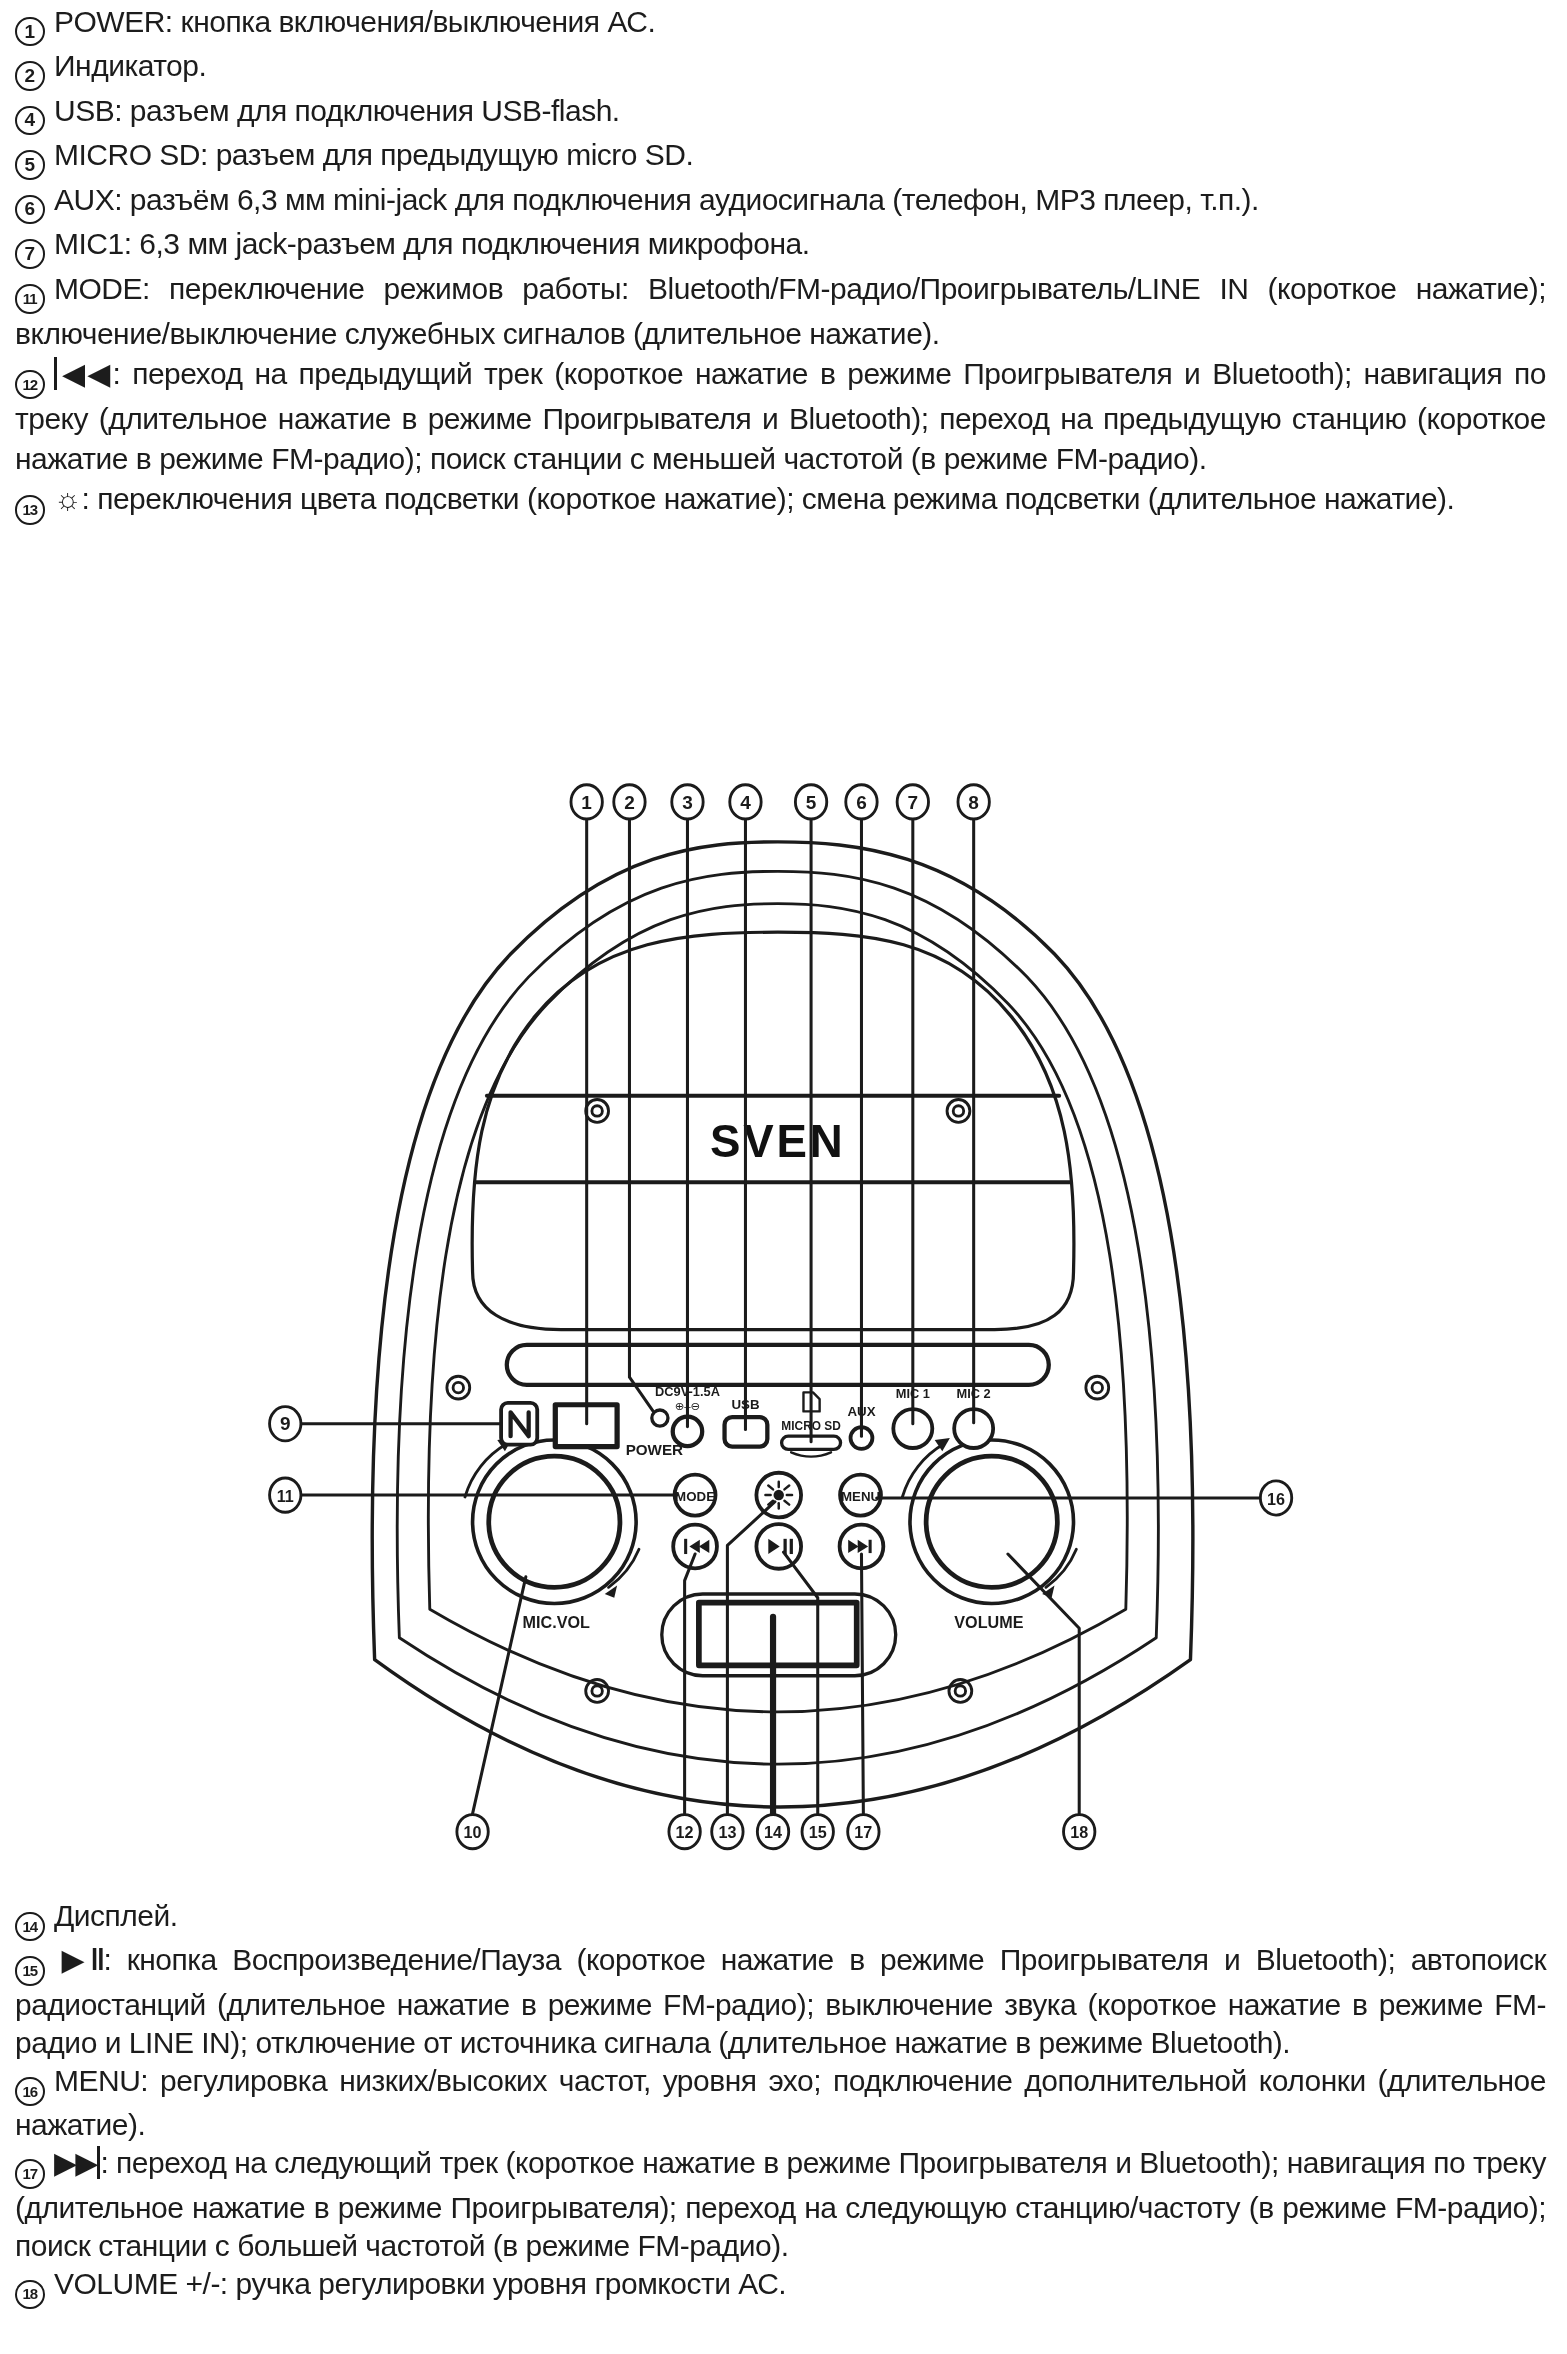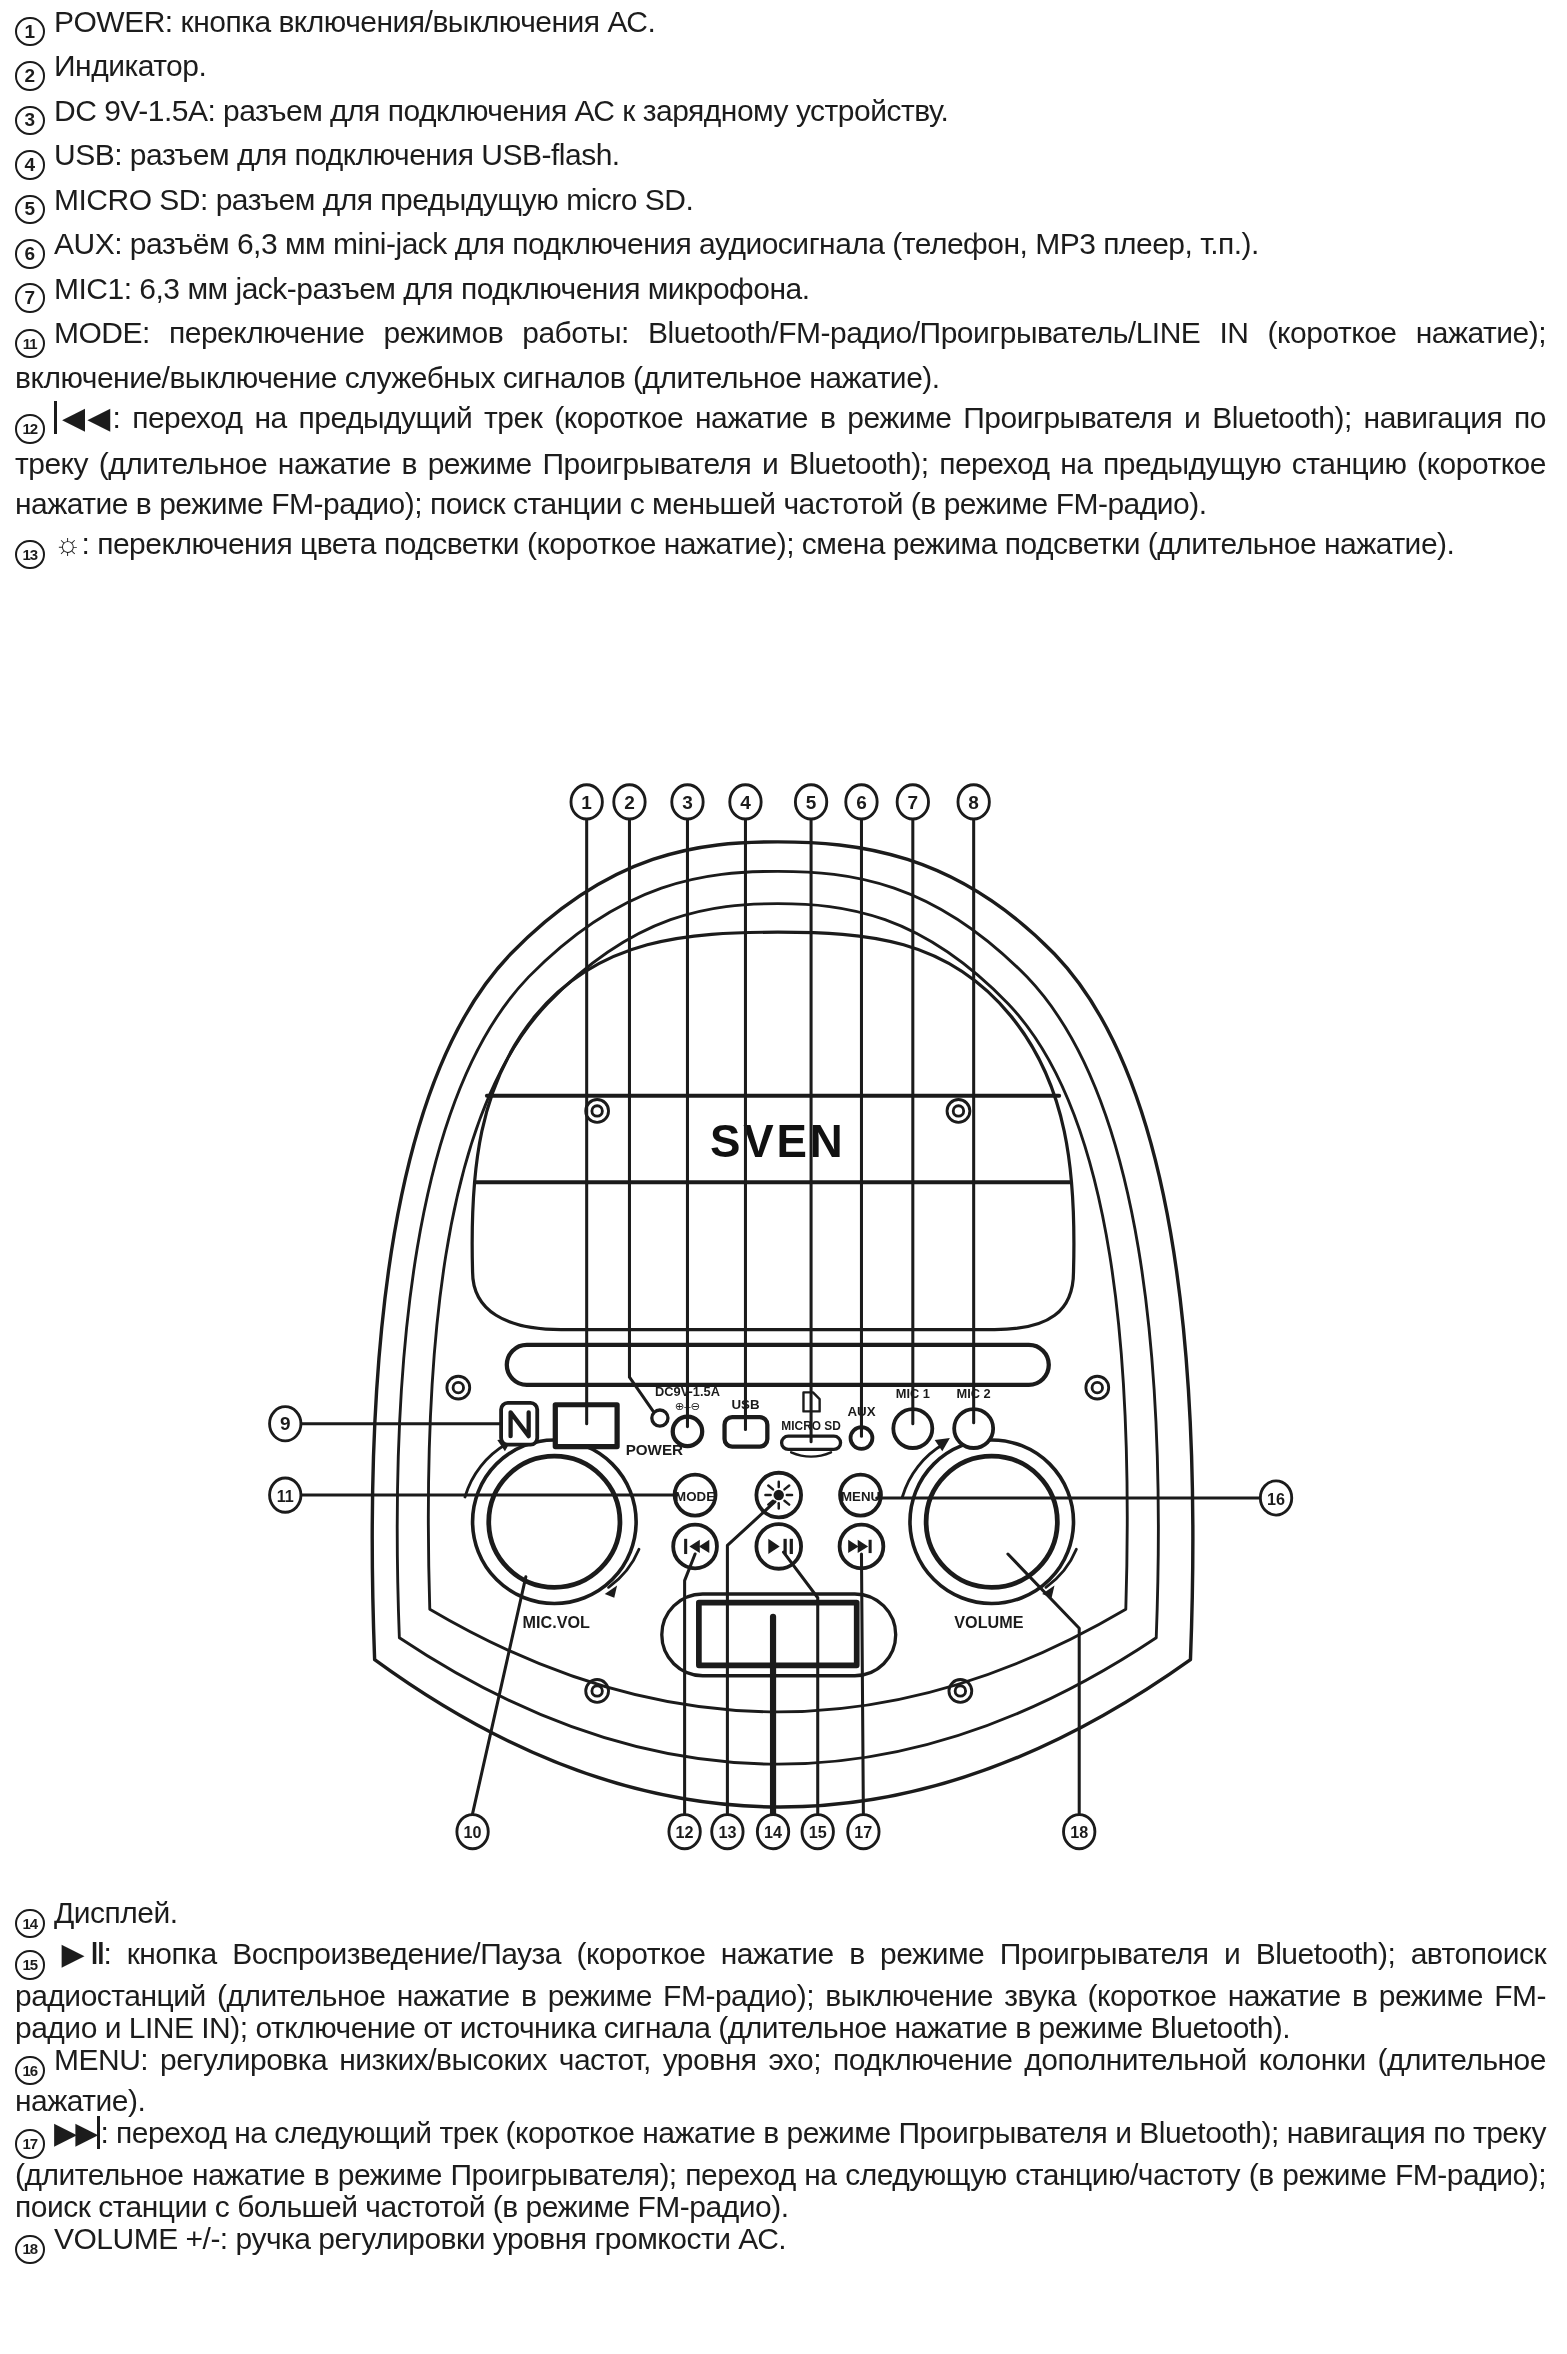--- a/index.html
+++ b/index.html
@@ -1,41 +1,40 @@
 <!DOCTYPE html>
 <html lang="ru" style="font-size:15px"><head>
 <meta charset="utf-8">
 <style>
   html,body{margin:0;padding:0;background:#fff;}
   #page{position:relative;width:1567px;height:2355px;background:#fff;overflow:hidden;
         font-family:"Liberation Sans","DejaVu Sans",sans-serif;color:#1b1b1b;}
   .txtblock{position:absolute;left:15px;right:21px;}
   .item{font-size:30px;line-height:40px;letter-spacing:-0.5px;text-align:justify;color:#1c1c1c;}
-  #bottom-block .item{line-height:32px;}
+  #bottom-block .item{line-height:38px;}
   .num{display:inline-flex;align-items:center;justify-content:center;box-sizing:border-box;
        width:29.5px;height:29.5px;border:2.4px solid #1b1b1b;border-radius:50%;
        font-size:19px;font-weight:700;letter-spacing:0;margin-right:9.5px;vertical-align:-5.7px;}
   .num.n2{font-size:15px;letter-spacing:-1px;}
   .g{font-weight:700;letter-spacing:-1.9px;white-space:nowrap;}
   .g.bar-left{border-left:3.8px solid #1b1b1b;padding-left:1px;}
   .g.bar-right{border-right:3.8px solid #1b1b1b;padding-right:1px;}
   .g.sun{letter-spacing:0;}
   svg{position:absolute;left:0;top:0;}
   svg text{font-family:"Liberation Sans","DejaVu Sans",sans-serif;}
   .lbl{font-weight:700;fill:#1b1b1b;}
 </style>
 </head>
 <body>
 
 <div id="page">
 
   <div id="top-block" class="txtblock" style="top:1.9px;">
       <div class="item"><span class="num">1</span><span>POWER: кнопка включения/выключения АС.</span></div>
       <div class="item"><span class="num">2</span><span>Индикатор.</span></div>
-      <div class="item"><span class="num">3</span><span>DC 9V-1.5A: разъем для подключения АС к зарядному устройству.</span></div>
       <div class="item"><span class="num">4</span><span>USB: разъем для подключения USB-flash.</span></div>
       <div class="item"><span class="num">5</span><span>MICRO SD: разъем для предыдущую micro SD.</span></div>
       <div class="item"><span class="num">6</span><span>AUX: разъём 6,3 мм mini-jack для подключения аудиосигнала (телефон, MP3 плеер, т.п.).</span></div>
       <div class="item"><span class="num">7</span><span>MIC1: 6,3 мм jack-разъем для подключения микрофона.</span></div>
       <div class="item"><span class="num n2">11</span><span>MODE: переключение режимов работы: Bluetooth/FM-радио/Проигрыватель/LINE IN (короткое нажатие); включение/выключение служебных сигналов (длительное нажатие).</span></div>
       <div class="item"><span class="num n2">12</span><span class="g bar-left">◀◀</span><span>: переход на предыдущий трек (короткое нажатие в режиме Проигрывателя и Bluetooth); навигация по треку (длительное нажатие в режиме Проигрывателя и Bluetooth); переход на предыдущую станцию (короткое нажатие в режиме FM-радио); поиск станции с меньшей частотой (в режиме FM-радио).</span></div>
       <div class="item"><span class="num n2">13</span><span class="g sun">☼</span><span>: переключения цвета подсветки (короткое нажатие); смена режима подсветки (длительное нажатие).</span></div>
     </div>
 
   <svg id="diagram" width="1567" height="2355" viewBox="0 0 1648 2476" fill="none" stroke="#1b1b1b" stroke-linecap="round" stroke-linejoin="round">

